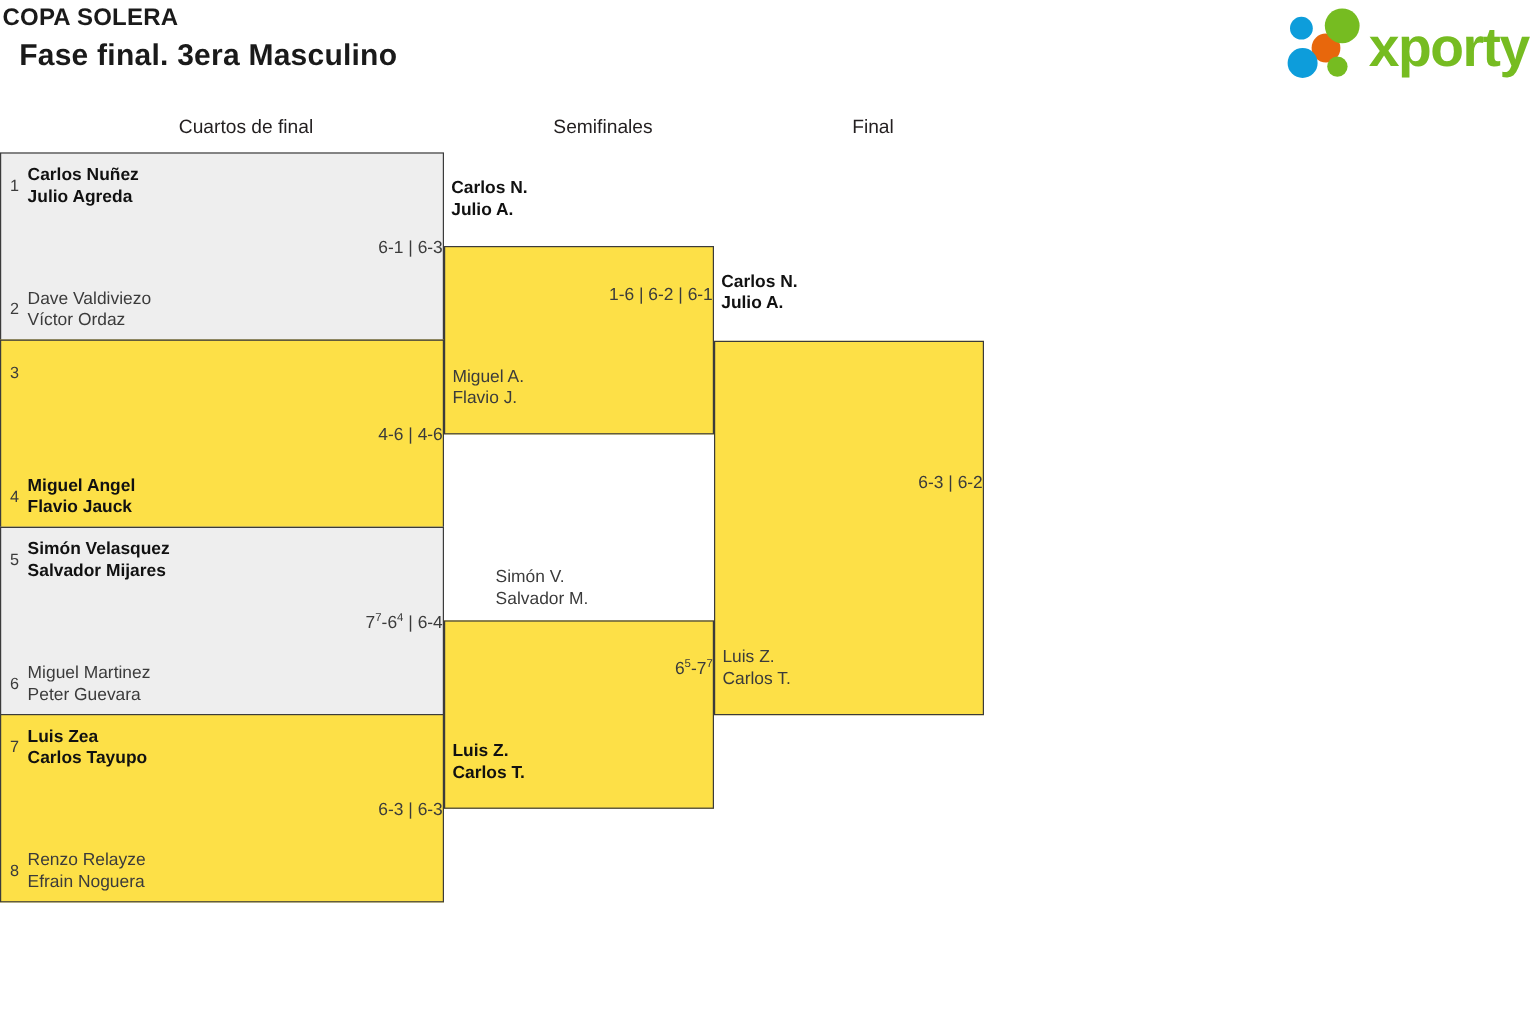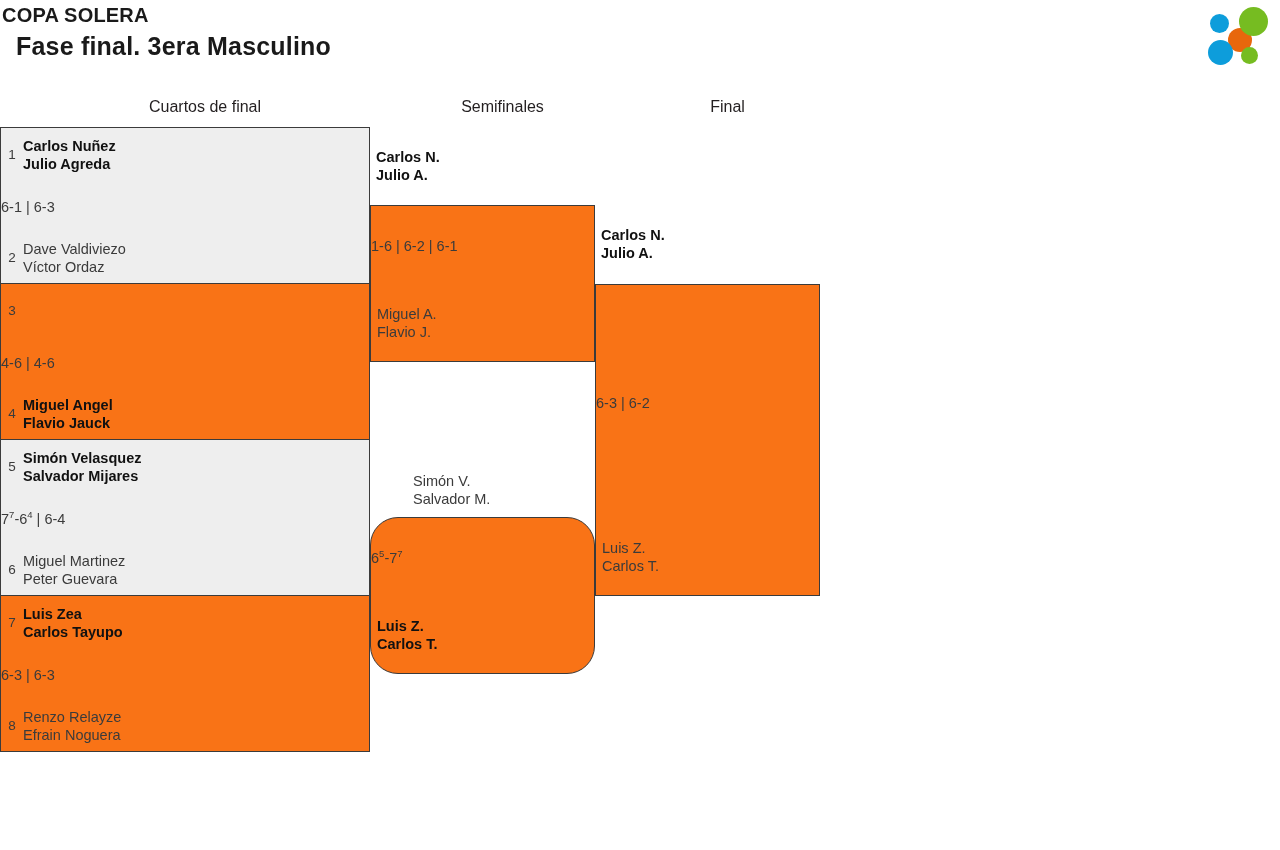--- a/index.html
+++ b/index.html
@@ -36,36 +36,36 @@
   
   .round-head {
     position: absolute; text-align: center;
     font-size: 16px; line-height: 20px; color: #231f20; padding-left: 40px;
   }
 
   
   .match {
     position: absolute;
     border: 1px solid #3b3b3b;
-    background: #f97316;
+    background: #fde047;
   }
   .match.shaded { background: #eeeeee; }
 
   .team {
     position: absolute; display: flex; align-items: flex-start;
     font-size: 14.5px; line-height: 18px; color: #3b3b3b;
   }
   .team.win { font-weight: bold; color: #111111; }
   .seed {
     width: 22px; flex: 0 0 22px; text-align: center;
     font-size: 13.5px; line-height: 36px; font-weight: normal; color: #3b3b3b;
   }
   .names { display: flex; flex-direction: column; }
   .score {
-    position: absolute; text-align: left; width: 100%;
+    position: absolute; text-align: right; width: 100%;
     font-size: 14.5px; line-height: 18px; color: #3b3b3b;
   }
   .score sup { font-size: 9.5px; vertical-align: super; line-height: 0; }
 </style>
 </head>
 <body>
 
 <div id="root">
 
   <div class="title-block">
@@ -74,20 +74,21 @@
   </div>
 
   <div class="logo">
     <div class="logo-dots">
       <span class="dot" style="left:2px; top:8px; width:19px; height:19px; background:#0d9ddb;"></span>
       <span class="dot" style="left:20px; top:22px; width:24px; height:24px; background:#e8670c;"></span>
       <span class="dot" style="left:31px; top:1px; width:29px; height:29px; background:#76bc21;"></span>
       <span class="dot" style="left:0px; top:34px; width:25px; height:25px; background:#0d9ddb;"></span>
       <span class="dot" style="left:33px; top:41px; width:17px; height:17px; background:#76bc21;"></span>
     </div>
+    <div class="logo-word" style="color:#76bc21;">xporty</div>
   </div>
 
   <div class="round-head" style="left:0px; top:97px; width:370px;">Cuartos de final</div>
   <div class="round-head" style="left:370px; top:97px; width:225px;">Semifinales</div>
   <div class="round-head" style="left:595px; top:97px; width:225px;">Final</div>
 
   <div class="match shaded" style="left:0px; top:127px; width:370px; height:157px;">
     <div class="team win" style="left:0px; top:9px;">
       <span class="seed">1</span>
       <span class="names">
@@ -172,21 +173,21 @@
     </div>
   </div>
 
   <div class="team" style="left:376px; top:472px;margin-left:37px;">
     <span class="names">
       <span>Simón V.</span>
       <span>Salvador M.</span>
     </span>
   </div>
 
-  <div class="match" style="left:370px; top:517px; width:225px; height:157px;border-radius:28px;">
+  <div class="match" style="left:370px; top:517px; width:225px; height:157px;">
     <div class="score" style="top:31px;">6<sup>5</sup>-7<sup>7</sup></div>
     <div class="team win" style="left:6px; top:99px;">
       <span class="names">
         <span>Luis Z.</span>
         <span>Carlos T.</span>
       </span>
     </div>
   </div>
 
   <div class="team win" style="left:601px; top:226px;">

